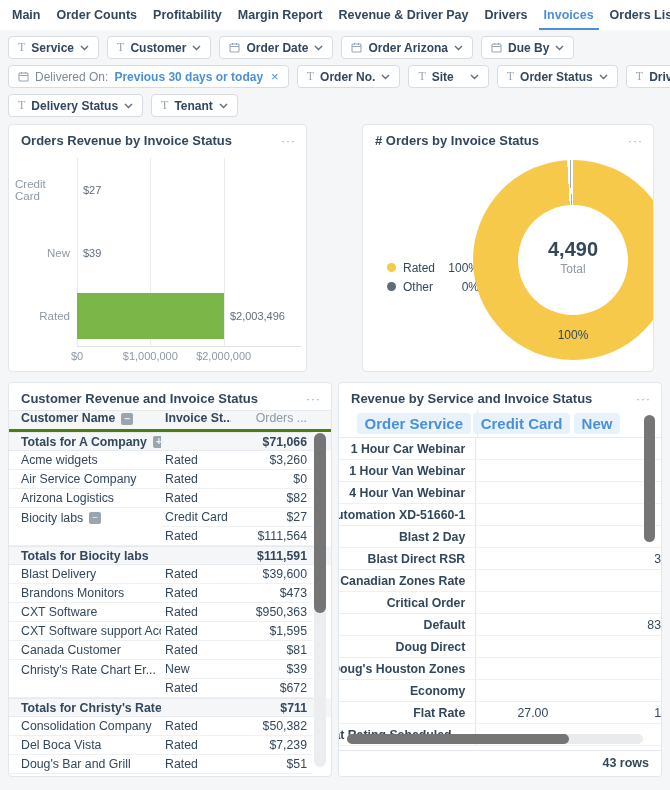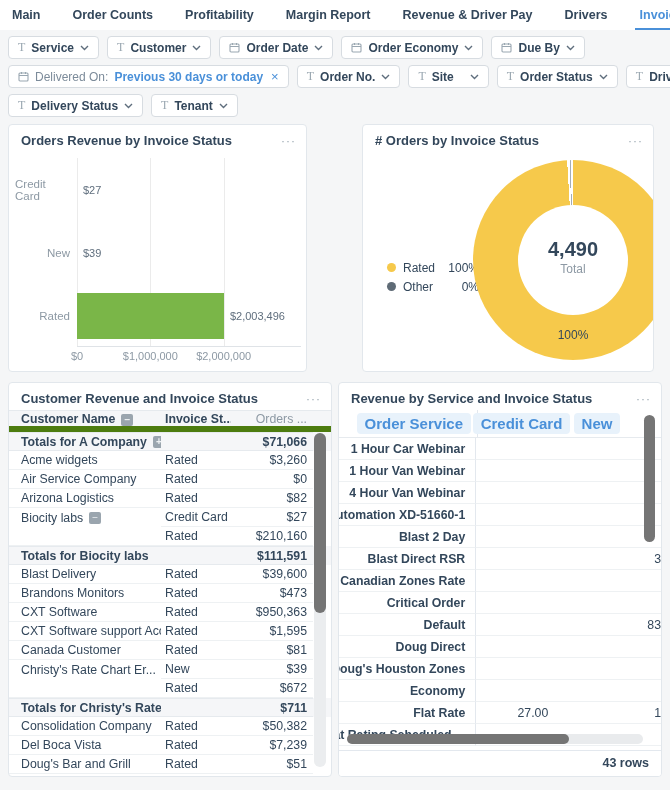--- a/index.html
+++ b/index.html
@@ -1,20 +1,20 @@
 <!DOCTYPE html>
 <html><head>
 <meta charset="utf-8">
 <style>
   * { box-sizing: border-box; margin: 0; padding: 0; }
   html,body { width:670px; height:790px; overflow:hidden;
     font-family:"Liberation Sans", sans-serif; background:#fff; color:#33475b; }
 
   
-  .nav { height:30px; display:flex; align-items:center; gap:28px; padding:0 0 0 10px; background:#fff; }
+  .nav { height:30px; display:flex; align-items:center; gap:12px; padding:0 0 0 10px; background:#fff; }
   .tab { font-size:12.5px; font-weight:700; color:#33475b; line-height:30px; position:relative;
          padding:0 2px; white-space:nowrap; cursor:pointer; }
   .tab.active { color:#4a90d9; }
   .tab.active::after { content:""; position:absolute; left:-3px; right:-3px; bottom:0; height:2px; background:#4a90d9; }
 
   
   .filter-bar { background:#f5f6f7; padding:6px 8px 8px 8px; height:88px; }
   .chip-row { display:flex; gap:8px; margin-bottom:6px; }
   .chip { display:flex; align-items:center; gap:6px; height:23px; background:#fff;
           border:1px solid #d7dce1; border-radius:4px; padding:0 9px; font-size:12px;
@@ -65,22 +65,22 @@
                #ffffff 2.1deg 3.4deg, #f6c94b 3.4deg 360deg); }
   .donut::after { content:""; position:absolute; left:45px; top:45px; width:110px; height:110px;
     border-radius:50%; background:#fff; }
   .donut-center { position:absolute; left:110px; top:86px; width:200px; text-align:center; z-index:2; }
   .donut-total { font-size:20px; font-weight:700; color:#33475b; }
   .donut-total-label { font-size:12px; color:#8d99a4; margin-top:1px; }
   .donut-outer-label { position:absolute; left:110px; top:176px; width:200px; text-align:center;
     z-index:2; font-size:12px; color:#33475b; }
 
   
-  .lt-header { display:flex; height:22px; align-items:flex-end; background:#f5f6f8;
-    border-top:1px solid #e6eaee; border-bottom:6px solid #4d7c0f; font-size:12.3px; font-weight:700; }
+  .lt-header { display:flex; height:22px; align-items:flex-start; background:#f5f6f8;
+    border-top:1px solid #e6eaee; border-bottom:3px solid #4d7c0f; font-size:12.3px; font-weight:700; }
   .lt-header .c2 { color:#8d99a4; font-weight:400; }
   .lt-row { display:flex; height:19px; align-items:center; font-size:12.3px; }
   .lt-row .cell { border-bottom:1px solid #eef1f3; height:100%; display:flex; align-items:center; }
   .lt-row.group-first .c0 { border-bottom:none; }
   .lt-row.total { background:#f5f6f8; font-weight:700; }
   .lt-row.total .cell { border-bottom:1px solid #e6eaee; border-top:1px solid #e6eaee; }
   .c0 { width:152px; padding-left:12px; overflow:hidden; white-space:nowrap; }
   .c1 { width:70px; padding-left:4px; overflow:hidden; white-space:nowrap; }
   .c2 { width:82px; justify-content:flex-end; text-align:right; padding-right:6px; white-space:nowrap; }
   .lt-header .c2 { display:flex; }
@@ -154,21 +154,21 @@
       <span>Order Date</span>
       <svg class="chev" width="9" height="6" viewBox="0 0 9 6" fill="none" stroke-width="1.4">
           <path d="M1 1l3.5 3.5L8 1"></path>
         </svg>
     </div>
     <div class="chip">
       <svg class="cal" width="11" height="11" viewBox="0 0 11 11" fill="none" stroke-width="1.1">
           <rect x="1" y="2" width="9" height="8" rx="1"></rect>
           <path d="M1 4.5h9M3.5 1v2M7.5 1v2"></path>
         </svg>
-      <span>Order Economy</span>
+      <span>Order Arizona</span>
       <svg class="chev" width="9" height="6" viewBox="0 0 9 6" fill="none" stroke-width="1.4">
           <path d="M1 1l3.5 3.5L8 1"></path>
         </svg>
     </div>
     <div class="chip">
       <svg class="cal" width="11" height="11" viewBox="0 0 11 11" fill="none" stroke-width="1.1">
           <rect x="1" y="2" width="9" height="8" rx="1"></rect>
           <path d="M1 4.5h9M3.5 1v2M7.5 1v2"></path>
         </svg>
       <span>Due By</span>
@@ -336,21 +336,21 @@
       <span class="cell c0">
           <span>Biocity labs</span>
           <span class="sq-icon">−</span>
         </span>
       <span class="cell c1">Credit Card</span>
       <span class="cell c2">$27</span>
     </div>
     <div class="lt-row">
       <span class="cell c0"></span>
       <span class="cell c1">Rated</span>
-      <span class="cell c2">$210,160</span>
+      <span class="cell c2">$111,564</span>
     </div>
     <div class="lt-row total">
       <span class="cell c0">Totals for Biocity labs</span>
       <span class="cell c1"></span>
       <span class="cell c2">$111,591</span>
     </div>
     <div class="lt-row">
       <span class="cell c0">Blast Delivery</span>
       <span class="cell c1">Rated</span>
       <span class="cell c2">$39,600</span>

